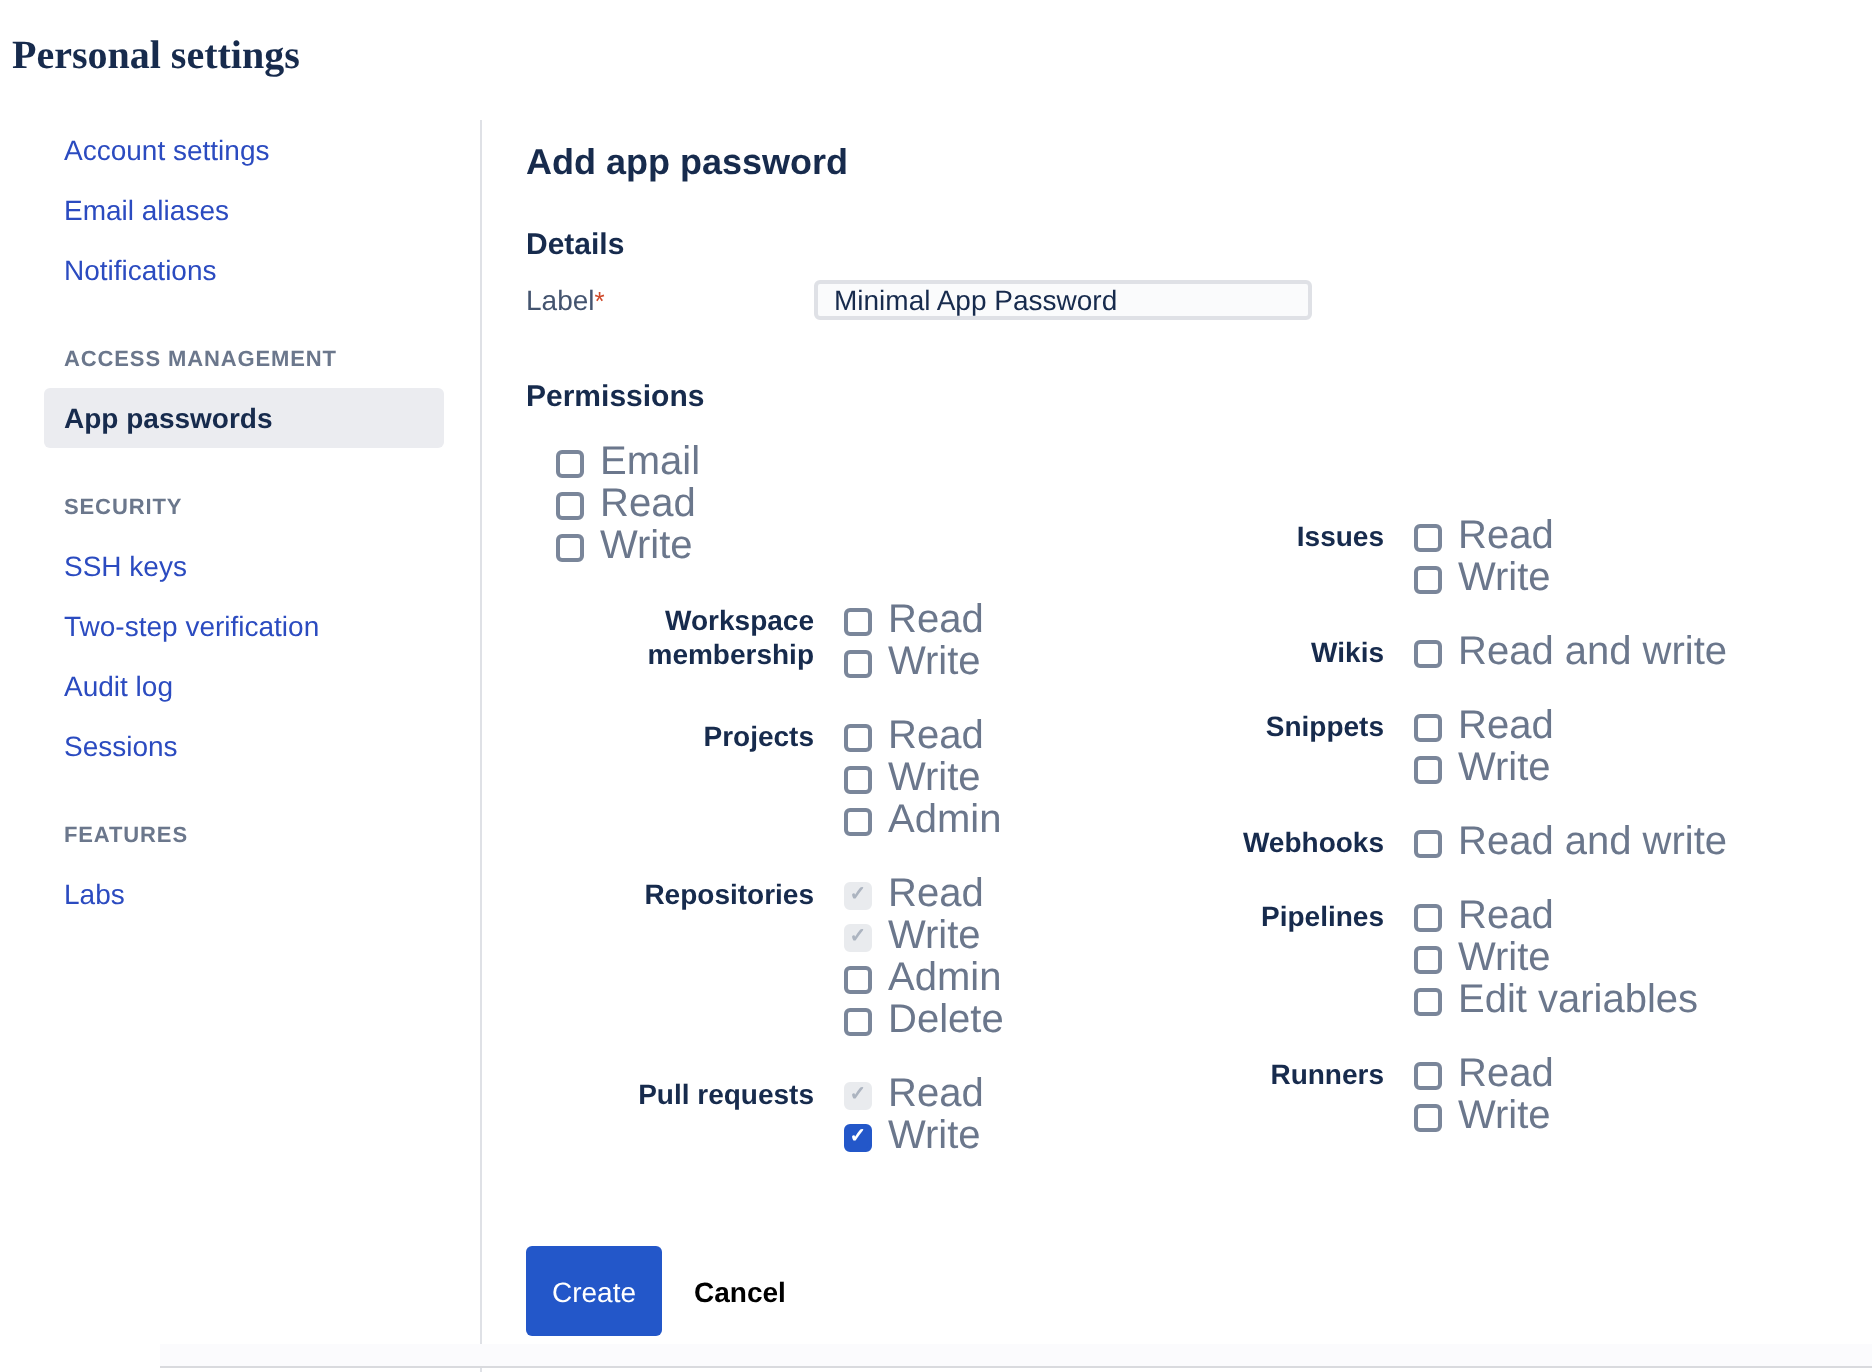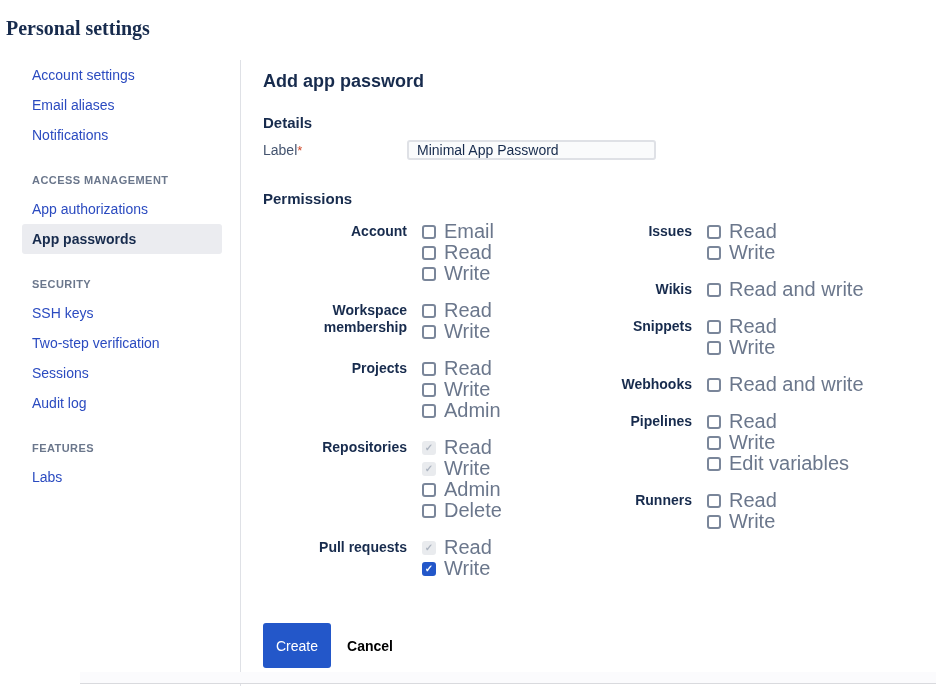--- a/index.html
+++ b/index.html
@@ -102,21 +102,21 @@
     font-size: 14px;
     color: #172B4D;
     padding: 0 8px;
   }
   
   .perm-grid {
     display: flex;
     margin-top: 14px;
   }
   .perm-col-left  { width: 298px; flex: 0 0 298px; }
-  .perm-col-right { flex: 1; }
+  .perm-col-right { flex: 1; margin-top: 37px; }
   .perm-group { display: flex; margin-bottom: 16px; }
   .perm-label {
     font-size: 14px;
     font-weight: 700;
     color: #172B4D;
     text-align: right;
     line-height: 17px;
     padding-top: 2px;
   }
   .perm-col-left  .perm-label { width: 144px; flex: 0 0 144px; }
@@ -200,29 +200,28 @@
 <div class="layout">
 
   <nav class="sidebar">
     <div class="sb-section">
       <a class="sb-item">Account settings</a>
       <a class="sb-item">Email aliases</a>
       <a class="sb-item">Notifications</a>
     </div>
     <div class="sb-section">
       <div class="sb-heading">ACCESS MANAGEMENT</div>
-      <a class="sb-item">App authorizations</a>
       <a class="sb-item active">App passwords</a>
     </div>
     <div class="sb-section">
       <div class="sb-heading">SECURITY</div>
       <a class="sb-item">SSH keys</a>
       <a class="sb-item">Two-step verification</a>
+      <a class="sb-item">Audit log</a>
       <a class="sb-item">Sessions</a>
-      <a class="sb-item">Audit log</a>
     </div>
     <div class="sb-section">
       <div class="sb-heading">FEATURES</div>
       <a class="sb-item">Labs</a>
     </div>
   </nav>
 
   <main class="main">
     <h2 class="main-title">Add app password</h2>
 
@@ -233,21 +232,20 @@
       <input class="text-input" type="text" value="Minimal App Password" style="">
     </div>
 
     <h3 class="section-heading permissions-heading">Permissions</h3>
 
     <div class="perm-grid">
 
       <div class="perm-col-left">
 
         <div class="perm-group">
-          <div class="perm-label">Account</div>
           <div class="perm-options">
             <label class="cb-row">
               <span class="cb unchecked"></span>
               <span class="cb-label">Email</span>
             </label>
             <label class="cb-row">
               <span class="cb unchecked"></span>
               <span class="cb-label">Read</span>
             </label>
             <label class="cb-row">

